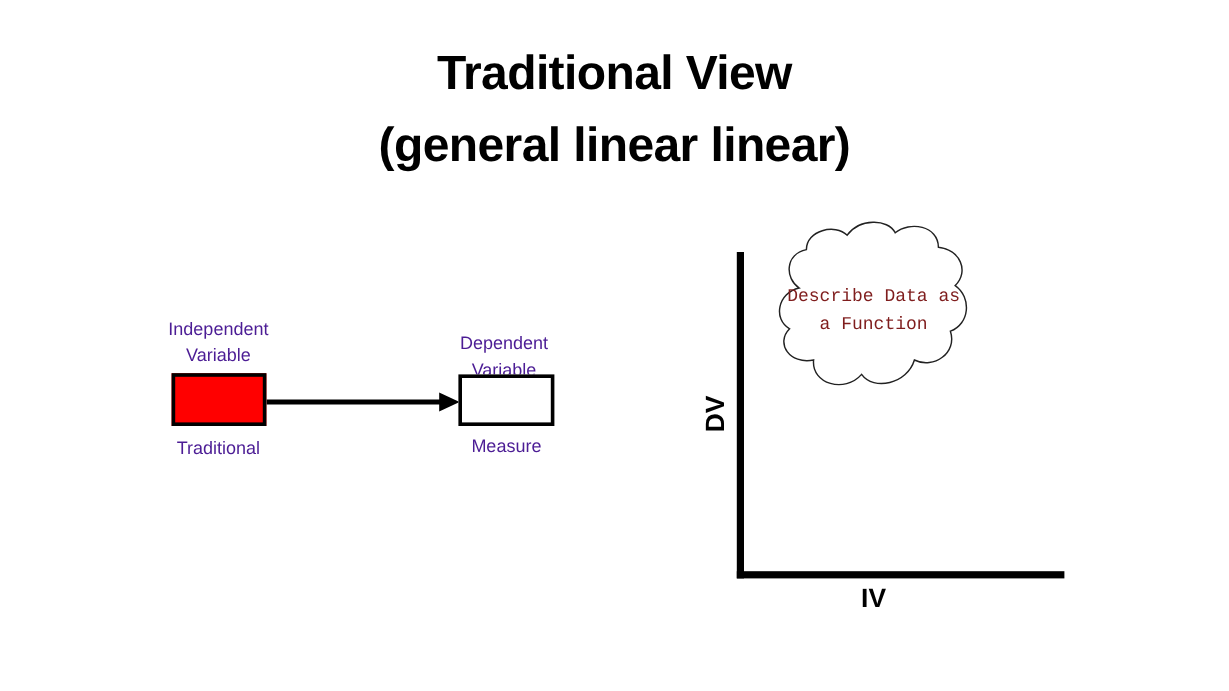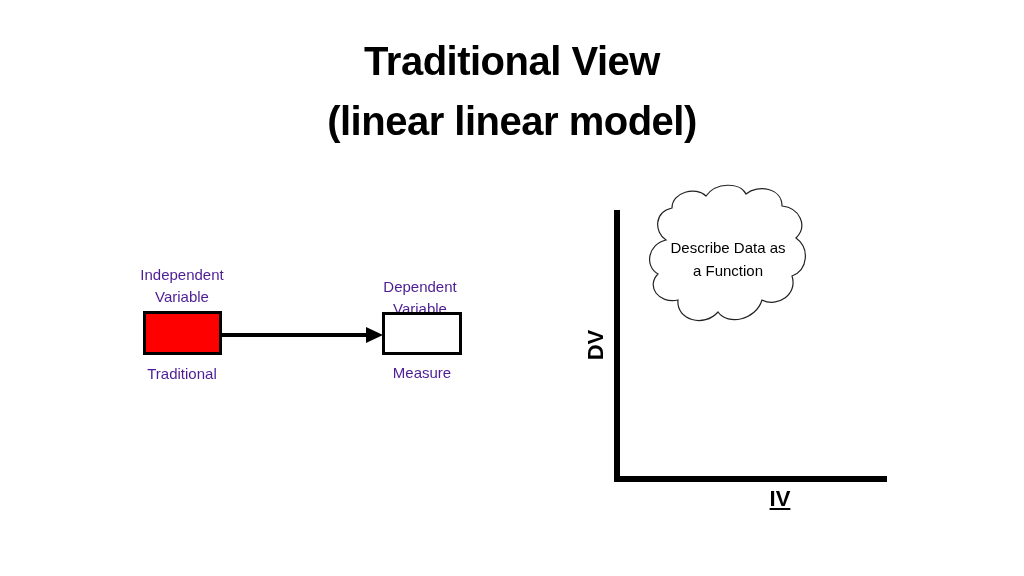--- a/index.html
+++ b/index.html
@@ -72,44 +72,44 @@
       font-size: 22px;
       line-height: 24px;
     }
     .dv-label {
       left: 576px; top: 333px;
       width: 40px; text-align: center;
       transform: rotate(-90deg);
       transform-origin: 50% 50%;
     }
     .iv-label {
-      left: 760px; top: 487px;
-      width: 40px; text-align: center; text-decoration: underline;
+      left: 708px; top: 487px;
+      width: 40px; text-align: center;
     }
     .cloud {
       position: absolute;
       left: 644px; top: 182px;
       width: 166px; height: 146px;
     }
     .cloud-text {
       position: absolute;
       left: 650px; top: 236px;
       width: 156px;
       text-align: center;
-      font-family: Liberation Sans, sans-serif;
+      font-family: Liberation Mono, monospace;
       font-size: 15px;
       line-height: 23px;
-      color: #000000;
+      color: #7f1d1d;
     }
   </style>
 </head>
 <body>
 
 <div class="title line1">Traditional View</div>
-<div class="title line2">(linear linear model)</div>
+<div class="title line2">(general linear linear)</div>
 
 <div>
   <div class="label" style="left:118px; top:264px; width:128px;">
     <div>Independent</div>
     <div>Variable</div>
   </div>
   <div class="box iv-box" id="iv-box" style="background: rgb(255, 0, 0);"></div>
   <div class="label" style="left:118px; top:363px; width:128px;">Traditional</div>
 
   <svg class="arrow" viewBox="0 0 162 20">

